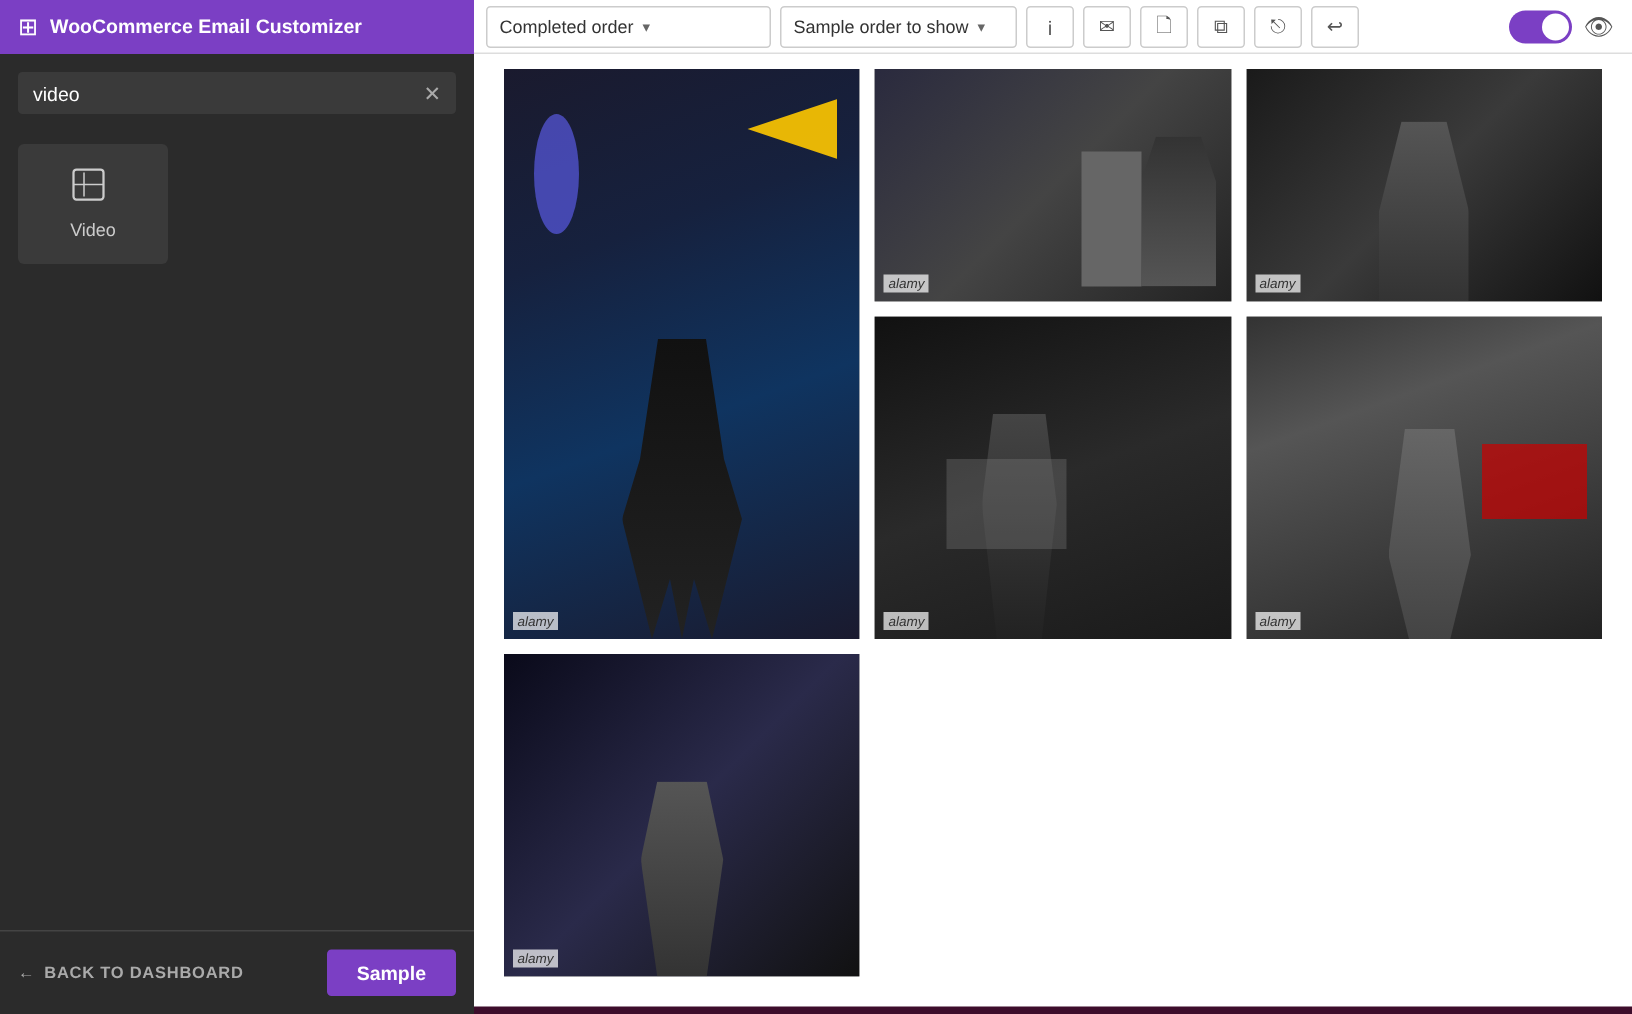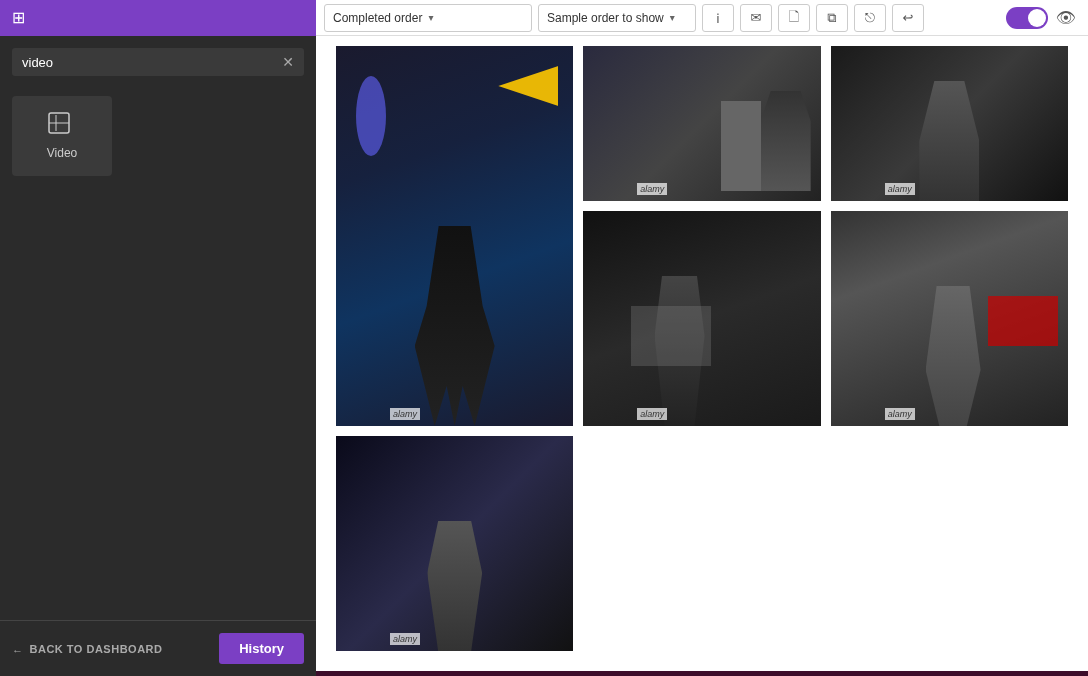--- a/index.html
+++ b/index.html
@@ -50,21 +50,21 @@
       border-radius: 3px;
       padding: 4px 8px;
       background: #fff;
       font-size: 12px;
       color: #333;
       cursor: pointer;
       gap: 6px;
       height: 28px;
     }
     .dropdown-select .chevron { font-size: 10px; color: #666; }
-    .dropdown-completed { width: 208px; }
+    .dropdown-completed { width: 190px; }
     .dropdown-sample { width: 158px; }
     .top-bar-icon-btn {
       border: 1px solid #ccc;
       border-radius: 3px;
       background: #fff;
       width: 32px;
       height: 28px;
       display: flex;
       align-items: center;
       justify-content: center;
@@ -259,29 +259,29 @@
     
     .img-watermark {
       position: absolute;
       bottom: 6px;
       left: 6px;
       background: rgba(255,255,255,0.7);
       font-size: 9px;
       padding: 1px 3px;
       color: #333;
       font-style: italic;
-      margin-left: 48px;
     }
   </style>
 </head>
 <body>
 
 <div class="top-bar">
   <div class="top-bar-brand">
     <span class="brand-icon">⊞</span>
+    <span class="brand-title">WooCommerce Email Customizer</span>
   </div>
   <div class="top-bar-controls">
     <div class="dropdown-select dropdown-completed">
       <span>Completed order</span>
       <span class="chevron">▾</span>
     </div>
     <div class="dropdown-select dropdown-sample">
       <span>Sample order to show</span>
       <span class="chevron">▾</span>
     </div>
@@ -330,21 +330,21 @@
         </svg>
       </span>
       <span class="element-label">Video</span>
     </div>
   </div>
   <div class="sidebar-bottom">
     <a class="back-to-dashboard">
       <span>←</span>
       <span>BACK TO DASHBOARD</span>
     </a>
-    <button class="history-btn">History</button>
+    <button class="history-btn">Sample</button>
   </div>
 </div>
 
 <div class="main-content">
   <div class="canvas-area">
 
     <div class="email-preview">
 
       <div class="images-section">
         <div class="images-grid">

